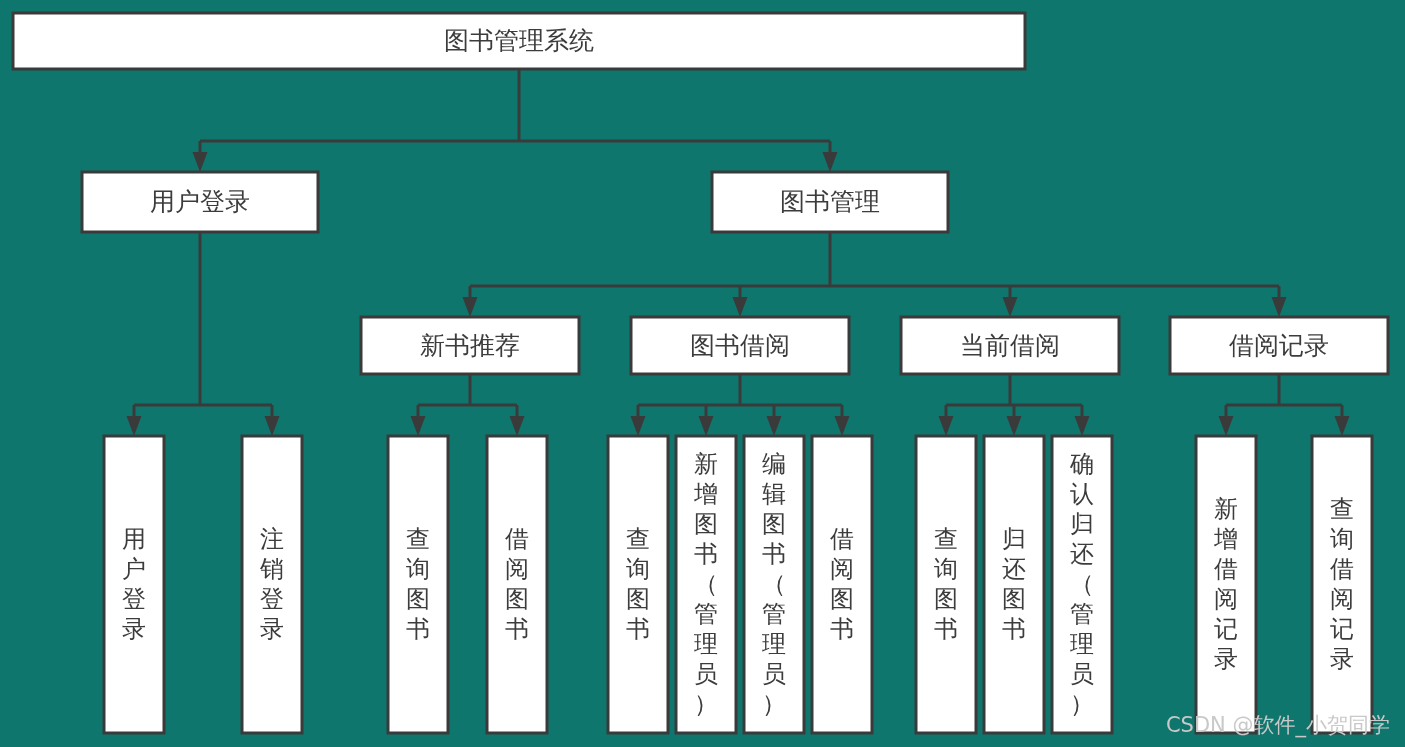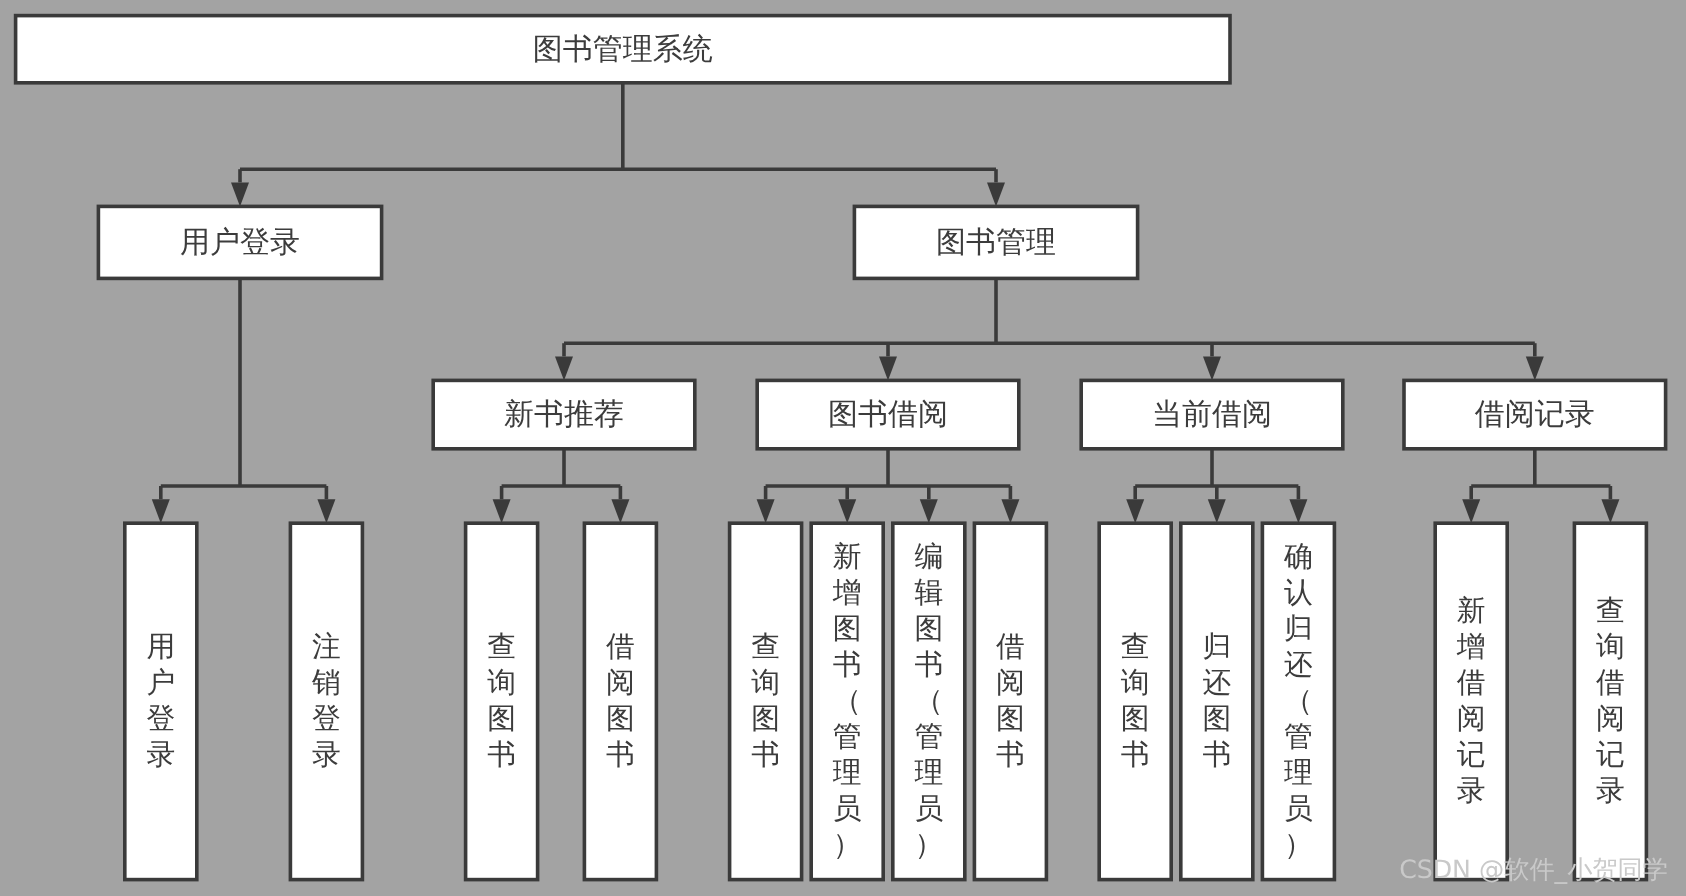--- a/index.html
+++ b/index.html
@@ -8,21 +8,21 @@
     padding: 0;
     background: #ffffff;
   }
   body {
     font-family: "DejaVu Sans", "Liberation Sans", sans-serif;
   }
   #diagram-root {
     position: relative;
     width: 1405px;
     height: 747px;
-    background: #a3a3a3;
+    background: #0f766e;
     overflow: hidden;
   }
   svg.canvas {
     position: absolute;
     left: 0;
     top: 0;
     width: 1405px;
     height: 747px;
     display: block;
   }

